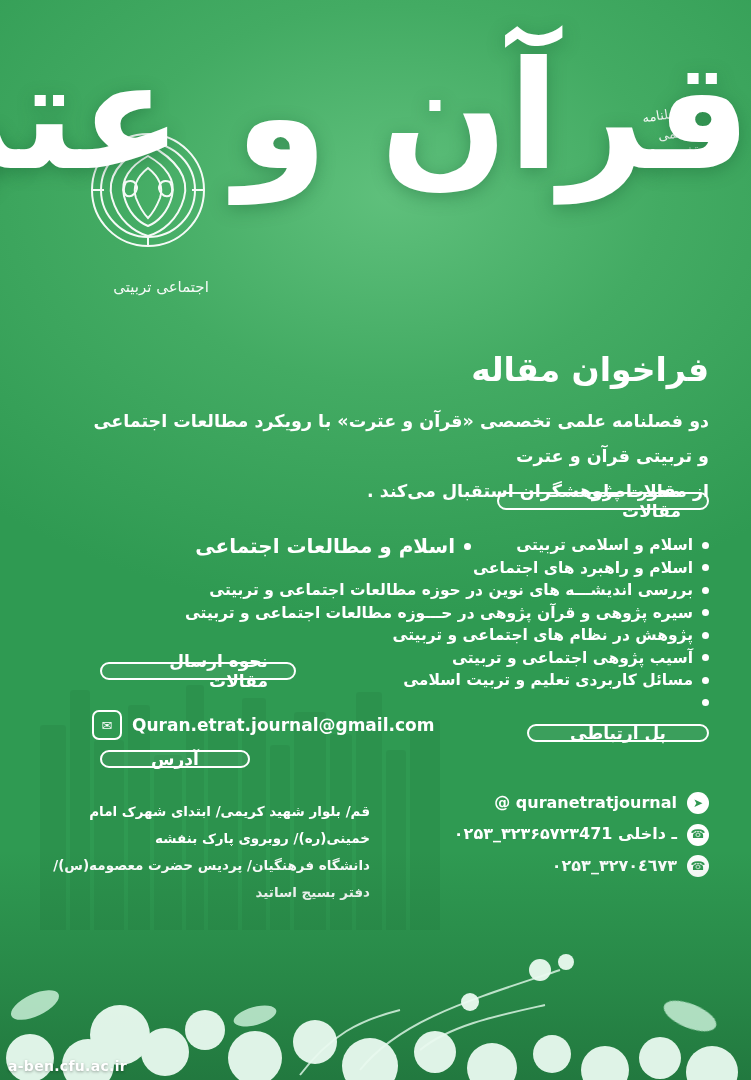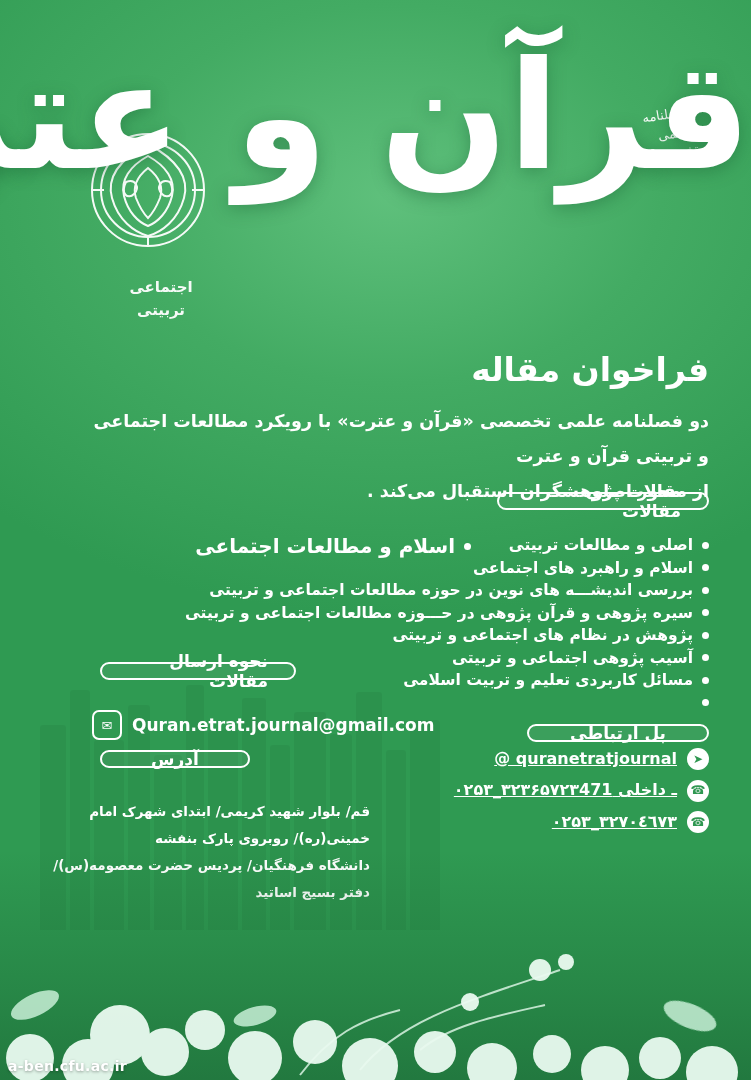--- a/index.html
+++ b/index.html
@@ -69,21 +69,21 @@
   }
   .ornament-caption {
     position: absolute;
     left: 106px;
     top: 248px;
     width: 110px;
     text-align: center;
     color: #ffffff;
     font-size: 15px;
     line-height: 1.55;
-    font-weight: bold;
+    font-weight: normal;
     opacity: .95;
   }
   .masthead-vertical {
     position: absolute;
     right: 48px;
     top: 76px;
     width: 60px;
     color: #ffffff;
     font-size: 13px;
     line-height: 1.5;
@@ -227,25 +227,24 @@
     font-size: 13.5px;
     line-height: 2.0;
     text-align: right;
     font-weight: bold;
     direction: rtl;
   }
 
   
   .contacts {
     position: absolute;
-    top: 748px;
+    top: 792px;
     right: 42px;
     width: 330px;
     color: #ffffff;
-    text-decoration: underline;
   }
   .contact-line {
     display: flex;
     align-items: center;
     justify-content: flex-end;
     direction: ltr;
     font-size: 16px;
     font-weight: bold;
     line-height: 1.4;
     margin-bottom: 9px;
@@ -324,21 +323,21 @@
   </div>
 
   <div class="ribbon" id="ribbon-topics">محور اصلی مقالات</div>
   <div class="ribbon" id="ribbon-submit">نحوه ارسال مقالات</div>
   <div class="ribbon" id="ribbon-contact">پل ارتباطی</div>
   <div class="ribbon" id="ribbon-address">آدرس</div>
 
   <ul class="topics">
     <li>
         <span class="bullet"></span>
-        <span>اصلی و مطالعات تربیتی</span>
+        <span>اسلام و اسلامی تربیتی</span>
       </li>
     <li>
         <span class="bullet"></span>
         <span>اسلام و راهبرد های اجتماعی</span>
       </li>
     <li>
         <span class="bullet"></span>
         <span>بررسی اندیشـــه های نوین در حوزه مطالعات اجتماعی و تربیتی</span>
       </li>
     <li>

